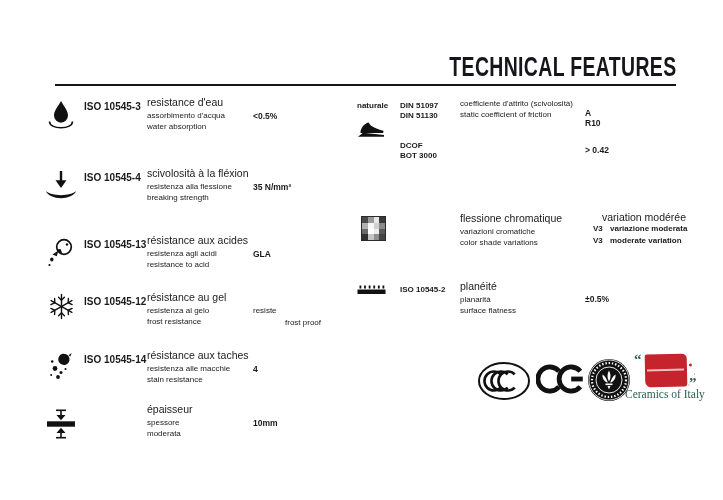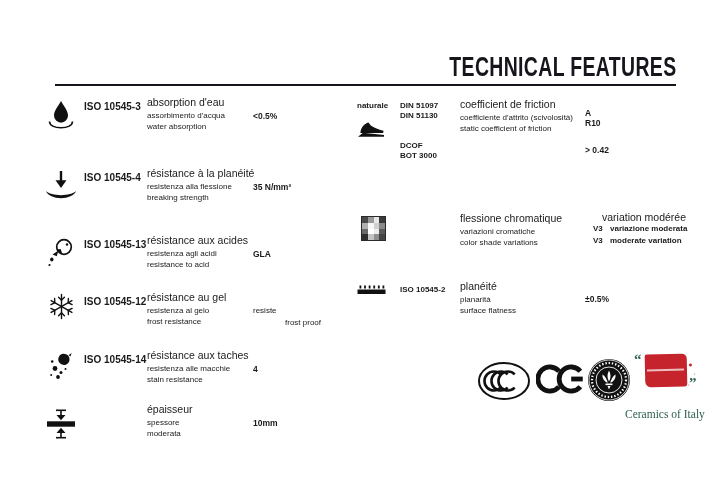--- a/index.html
+++ b/index.html
@@ -47,57 +47,57 @@
   .ceramics{position:absolute;left:624px;top:350px;width:99px;height:56px;}
   .red-square{position:absolute;left:21px;top:4px;width:42px;height:33px;background:#c5242d;
               border-radius:2px 5px 3px 6px;transform:rotate(-1.2deg);}
   .red-square::before{content:"";position:absolute;left:2px;right:3px;top:46%;height:1.5px;background:rgba(255,255,255,.7);}
   .red-square::after{content:"";position:absolute;right:-5px;top:10px;width:3px;height:3px;border-radius:50%;background:#c5242d;
                      box-shadow:4px 9px 0 -1px #c5242d,-2px 20px 0 -1px #c5242d;}
   .quote{position:absolute;font-family:"Liberation Serif",serif;font-weight:700;font-size:15px;color:#2d5f4e;line-height:10px;}
   .quote.open{left:10px;top:4px;}
   .quote.close{left:65px;top:28px;}
   .ceramics-text{position:absolute;left:1px;top:38px;font-family:"Liberation Serif",serif;
-                 font-size:11.5px;color:#2d5f4e;white-space:nowrap;margin-top:20px;}
+                 font-size:11.5px;color:#2d5f4e;white-space:nowrap;}
 </style>
 </head>
 <body>
 
 <div class="page">
 
   <div class="title">TECHNICAL FEATURES</div>
   <div class="rule"></div>
 
   <div class="row" style="top:96px">
     <span class="icon" style="top:4px">
       <svg width="30" height="32" viewBox="0 0 30 32">
         <path d="M15,1 C11.5,7 8,11 8,15.5 a7,7.2 0 0 0 14,0 C22,11 18.5,7 15,1 Z" fill="#111"></path>
         <path d="M3.5,21.5 c0,4 5,6.3 11.5,6.3 c6.5,0 11.5,-2.3 11.5,-6.3" fill="none" stroke="#111" stroke-width="1.6"></path>
       </svg>
     </span>
     <span class="iso">ISO 10545-3</span>
     <div class="tx">
-      <div class="fr">absorption d'eau</div>
+      <div class="fr">resistance d'eau</div>
       <div class="sub">assorbimento d'acqua</div>
       <div class="sub">water absorption</div>
     </div>
     <span class="val v1">&lt;0.5%</span>
   </div>
 
   <div class="row" style="top:167px">
     <span class="icon" style="top:3px">
       <svg width="34" height="32" viewBox="0 0 34 32">
         <rect x="15.8" y="1" width="2.4" height="10.5" fill="#111"></rect>
         <path d="M11.5,10.2 L22.5,10.2 L17,18 Z" fill="#111"></path>
         <path d="M2,21 C7,26.5 27,26.5 32,21 C29,30.5 5,30.5 2,21 Z" fill="#111"></path>
       </svg>
     </span>
     <span class="iso">ISO 10545-4</span>
     <div class="tx">
-      <div class="fr">résistance à la planéité</div>
+      <div class="fr">scivolosità à la fléxion</div>
       <div class="sub">resistenza alla flessione</div>
       <div class="sub">breaking strength</div>
     </div>
     <span class="val v1">35 N/mm²</span>
   </div>
 
   <div class="row" style="top:234px">
     <span class="icon" style="top:3px">
       <svg width="28" height="32" viewBox="0 0 28 32">
         <circle cx="17" cy="10" r="7.3" fill="none" stroke="#111" stroke-width="1.7"></circle>
@@ -196,21 +196,20 @@
     </span>
     <span class="rcode" style="top:4px">
       <span style="display:block">DIN 51097</span>
       <span style="display:block">DIN 51130</span>
     </span>
     <span class="rcode" style="top:44px">
       <span style="display:block">DCOF</span>
       <span style="display:block">BOT 3000</span>
     </span>
     <div class="rtx" style="top:1px">
-      <div class="fr">coefficient de friction</div>
       <div class="sub">coefficiente d'attrito (scivolosità)</div>
       <div class="sub">static coefficient of friction</div>
     </div>
     <span class="rval" style="top:11px">A</span>
     <span class="rval" style="top:20.5px">R10</span>
     <span class="rval" style="top:48px">&gt; 0.42</span>
   </div>
 
   <div class="rrow" style="top:209px">
     <span class="ricon" style="left:4px;top:7px">

